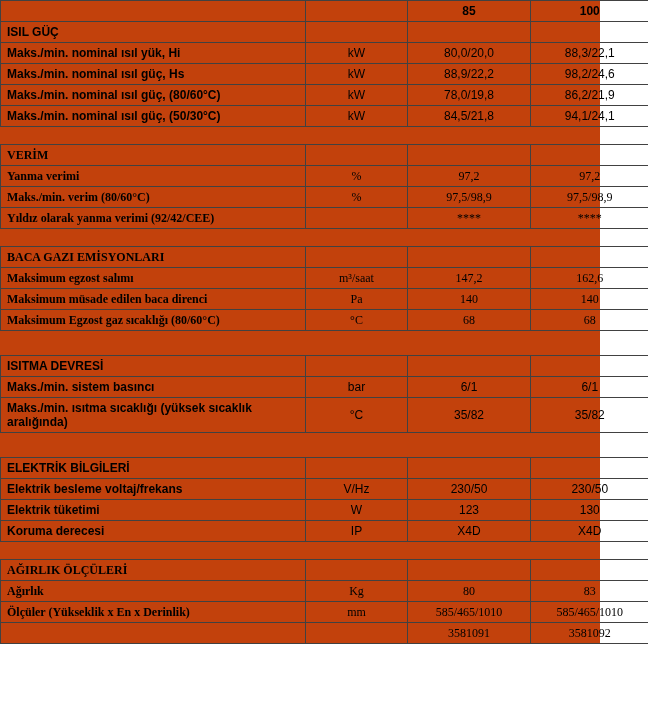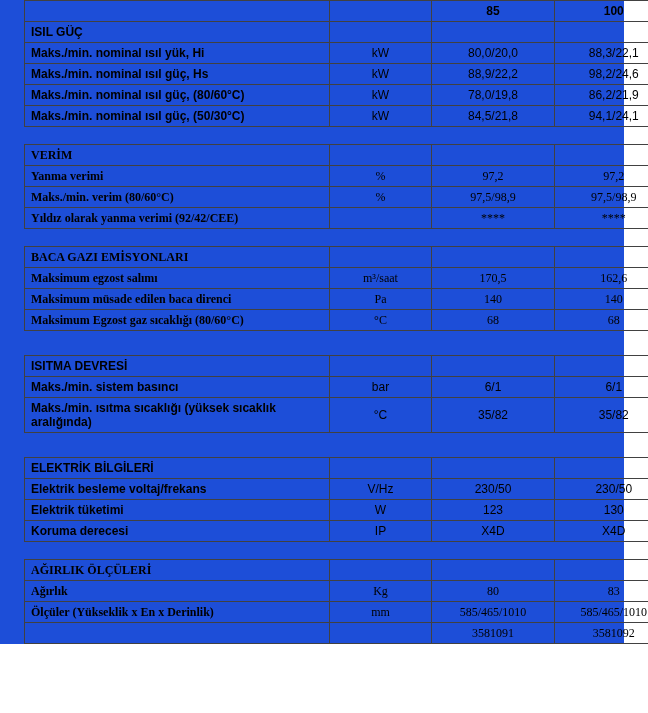--- a/index.html
+++ b/index.html
@@ -4,22 +4,21 @@
 <style>
   html, body {
     margin: 0;
     padding: 0;
     background: #ffffff;
     font-family: "Liberation Sans", sans-serif;
     color: #000;
   }
   .page {
     width: 600px;
-    background: #1d4ed8;
-    padding-left: 24px;
+    background: #c2410c;
   }
   table.spec {
     border-collapse: collapse;
     table-layout: fixed;
     width: 648px;
   }
   col.c-label { width: 305px; }
   col.c-unit  { width: 102px; }
   col.c-v85   { width: 123px; }
   col.c-v100  { width: 118px; }
@@ -153,21 +152,21 @@
     <tbody>
         <tr>
       <td class="lbl">BACA GAZI EMİSYONLARI</td>
       <td class="unit"></td>
       <td class="val"></td>
       <td class="val"></td>
     </tr>
     <tr>
       <td class="lbl">Maksimum egzost salımı</td>
       <td class="unit">m³/saat</td>
-      <td class="val">170,5</td>
+      <td class="val">147,2</td>
       <td class="val">162,6</td>
     </tr>
     <tr>
       <td class="lbl">Maksimum müsade edilen baca direnci</td>
       <td class="unit">Pa</td>
       <td class="val">140</td>
       <td class="val">140</td>
     </tr>
     <tr>
       <td class="lbl">Maksimum Egzost gaz sıcaklığı (80/60°C)</td>

